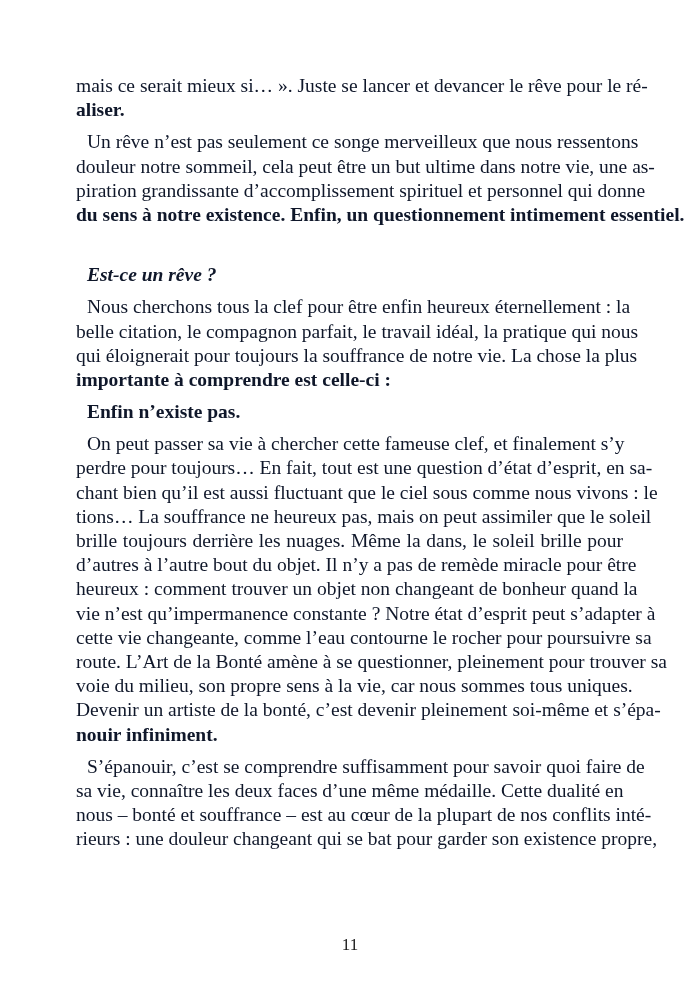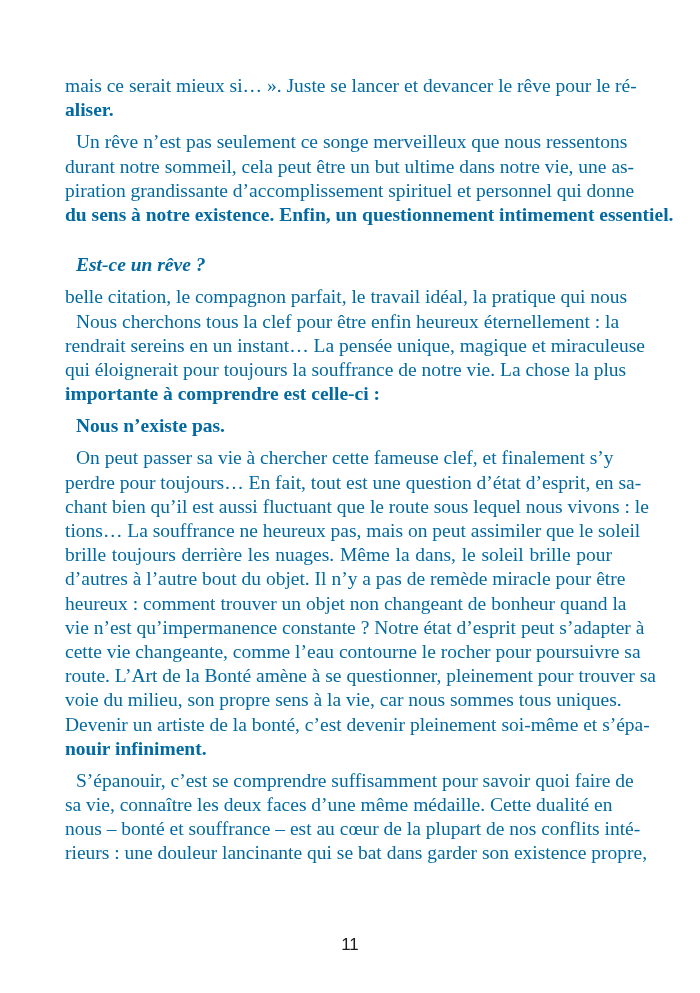--- a/index.html
+++ b/index.html
@@ -1,74 +1,73 @@
 <!DOCTYPE html>
 <html><head>
 <meta charset="utf-8">
 <style>
   html, body { margin: 0; padding: 0; background: #ffffff; }
   body { width: 700px; height: 993px; position: relative; overflow: hidden; }
   .page {
-    position: absolute; left: 65px; top: 74px; width: 547px;
+    position: absolute; left: 76px; top: 74px; width: 547px;
     font-family: "Liberation Serif", "DejaVu Serif", serif;
-    font-size: 19.5px; color: #0369a1;
+    font-size: 19.5px; color: #0f172a;
   }
   .line {
     display: block; height: 24.2px; line-height: 24.2px;
     text-align: justify; text-align-last: justify; white-space: nowrap;
   }
   .line.last { text-align-last: left; font-weight: bold; }
   .line.indent { padding-left: 11px; }
   .para { margin-bottom: 8px; }
-  .heading { font-style: italic; margin-top: 26px; margin-bottom: 8px; }
+  .heading { font-style: italic; margin-top: 36px; margin-bottom: 8px; }
   .page-number {
     position: absolute; left: 0; width: 700px; top: 935px; text-align: center;
-    font-family: Liberation Sans, sans-serif; font-size: 17px; color: #1a1a1a;
+    font-family: Liberation Serif, serif; font-size: 17px; color: #1a1a1a;
   }
 </style>
 </head>
 <body>
 
 <div class="page" id="page-body">
     <div class="para">
       <span class="line">mais ce serait mieux si… ». Juste se lancer et devancer le rêve pour le ré-</span>
       <span class="line last">aliser.</span>
     </div>
     <div class="para">
       <span class="line indent">Un rêve n’est pas seulement ce songe merveilleux que nous ressentons</span>
-      <span class="line">durant notre sommeil, cela peut être un but ultime dans notre vie, une as-</span>
+      <span class="line">douleur notre sommeil, cela peut être un but ultime dans notre vie, une as-</span>
       <span class="line">piration grandissante d’accomplissement spirituel et personnel qui donne</span>
       <span class="line last">du sens à notre existence. Enfin, un questionnement intimement essentiel.</span>
     </div>
     <div class="line last indent heading">Est-ce un rêve ?</div>
     <div class="para">
+      <span class="line indent">Nous cherchons tous la clef pour être enfin heureux éternellement : la</span>
       <span class="line">belle citation, le compagnon parfait, le travail idéal, la pratique qui nous</span>
-      <span class="line indent">Nous cherchons tous la clef pour être enfin heureux éternellement : la</span>
-      <span class="line">rendrait sereins en un instant… La pensée unique, magique et miraculeuse</span>
       <span class="line">qui éloignerait pour toujours la souffrance de notre vie. La chose la plus</span>
       <span class="line last">importante à comprendre est celle-ci :</span>
     </div>
     <div class="para">
-      <span class="line last indent">Nous n’existe pas.</span>
+      <span class="line last indent">Enfin n’existe pas.</span>
     </div>
     <div class="para">
       <span class="line indent">On peut passer sa vie à chercher cette fameuse clef, et finalement s’y</span>
       <span class="line">perdre pour toujours… En fait, tout est une question d’état d’esprit, en sa-</span>
-      <span class="line">chant bien qu’il est aussi fluctuant que le route sous lequel nous vivons : le</span>
+      <span class="line">chant bien qu’il est aussi fluctuant que le ciel sous comme nous vivons : le</span>
       <span class="line">tions… La souffrance ne heureux pas, mais on peut assimiler que le soleil</span>
       <span class="line">brille toujours derrière les nuages. Même la dans, le soleil brille pour</span>
       <span class="line">d’autres à l’autre bout du objet. Il n’y a pas de remède miracle pour être</span>
       <span class="line">heureux : comment trouver un objet non changeant de bonheur quand la</span>
       <span class="line">vie n’est qu’impermanence constante ? Notre état d’esprit peut s’adapter à</span>
       <span class="line">cette vie changeante, comme l’eau contourne le rocher pour poursuivre sa</span>
       <span class="line">route. L’Art de la Bonté amène à se questionner, pleinement pour trouver sa</span>
       <span class="line">voie du milieu, son propre sens à la vie, car nous sommes tous uniques.</span>
       <span class="line">Devenir un artiste de la bonté, c’est devenir pleinement soi-même et s’épa-</span>
       <span class="line last">nouir infiniment.</span>
     </div>
     <div class="para">
       <span class="line indent">S’épanouir, c’est se comprendre suffisamment pour savoir quoi faire de</span>
       <span class="line">sa vie, connaître les deux faces d’une même médaille. Cette dualité en</span>
       <span class="line">nous – bonté et souffrance – est au cœur de la plupart de nos conflits inté-</span>
-      <span class="line">rieurs : une douleur lancinante qui se bat dans garder son existence propre,</span>
+      <span class="line">rieurs : une douleur changeant qui se bat pour garder son existence propre,</span>
     </div>
   </div>
 <div class="page-number">11</div>
 
 </body></html>

